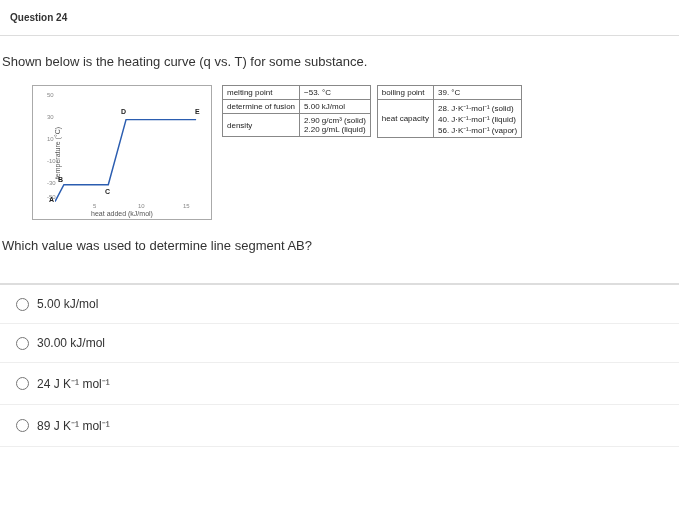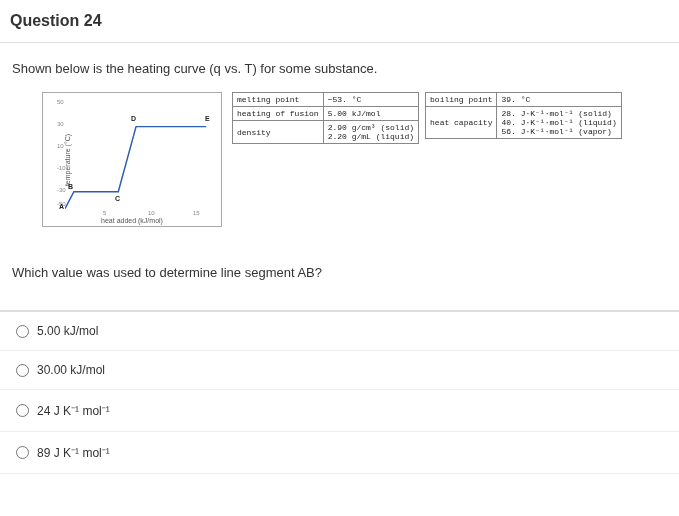--- a/index.html
+++ b/index.html
@@ -1,32 +1,32 @@
 <!DOCTYPE html>
 <html><head>
   <meta charset="utf-8">
   <style>
     * { margin: 0; padding: 0; box-sizing: border-box; }
     body { font-family: Arial, sans-serif; font-size: 13px; color: #333; background: #fff; width: 679px; }
-    .question-header { padding: 12px 10px; border-bottom: 1px solid #ddd; font-weight: bold; font-size: 16px; }
-    .question-body { padding: 18px 10px 0 12px; border-bottom: 1px solid #ddd; }
+    .question-header { padding: 12px 10px; border-bottom: 1px solid #ddd; font-weight: bold; font-size: 10px; }
+    .question-body { padding: 18px 10px 0 2px; border-bottom: 1px solid #ddd; }
     .intro { font-size: 13px; margin-bottom: 16px; }
     .content-row { display: flex; align-items: flex-start; gap: 10px; padding-left: 30px; padding-bottom: 10px; }
     .graph-box { width: 180px; height: 135px; border: 1px solid #aaa; position: relative; background: #fff; }
     .y-axis-label { position: absolute; left: -2px; top: 50%; transform: translateY(-50%) rotate(-90deg); transform-origin: center; font-size: 7px; color: #555; }
     .x-axis-label { position: absolute; bottom: 2px; left: 50%; transform: translateX(-50%); font-size: 7px; color: #555; }
     .plot-area { position: absolute; left: 22px; top: 6px; right: 6px; bottom: 18px; }
     .curve { position:absolute; inset:0; }
     .pt-label { position:absolute; font-size: 7px; font-weight: bold; color:#222; }
     .ytick { position:absolute; left:14px; font-size:6px; color:#888; }
     .xtick { position:absolute; bottom:10px; font-size:6px; color:#888; }
-    .data-table { border-collapse: collapse; font-size: 8px; color: #222; font-family: Liberation Mono, monospace; }
+    .data-table { border-collapse: collapse; font-size: 8px; color: #222; }
     .data-table td { border: 1px solid #888; padding: 2px 4px; vertical-align: middle; height: 14px; }
     .tables-row { display:flex; gap:6px; align-items:flex-start; }
-    .question-text { margin: 28px 0 30px 0; font-size: 13px; }
+    .question-text { margin: 8px 0 30px 0; font-size: 13px; }
     .options { border-top: 1px solid #ddd; }
     .option { display:flex; align-items:center; gap:8px; padding: 12px 16px; border-bottom: 1px solid #eee; font-size: 12px; }
     .option input { width:13px; height:13px; }
   </style>
 </head>
 <body>
 
 <div class="question-header">
   <span>Question 24</span>
 </div>
@@ -61,21 +61,21 @@
     </div>
 
     <div class="tables-row">
       <table class="data-table">
         <tbody>
             <tr>
               <td>melting point</td>
               <td>−53. °C</td>
             </tr>
         <tr>
-              <td>heating of fusion</td>
+              <td>determine of fusion</td>
               <td>5.00 kJ/mol</td>
             </tr>
         <tr>
               <td>density</td>
               <td style="white-space:pre-line">2.90 g/cm³ (solid)
 2.20 g/mL (liquid)</td>
             </tr>
       </tbody>
         </table>
       <table class="data-table">

